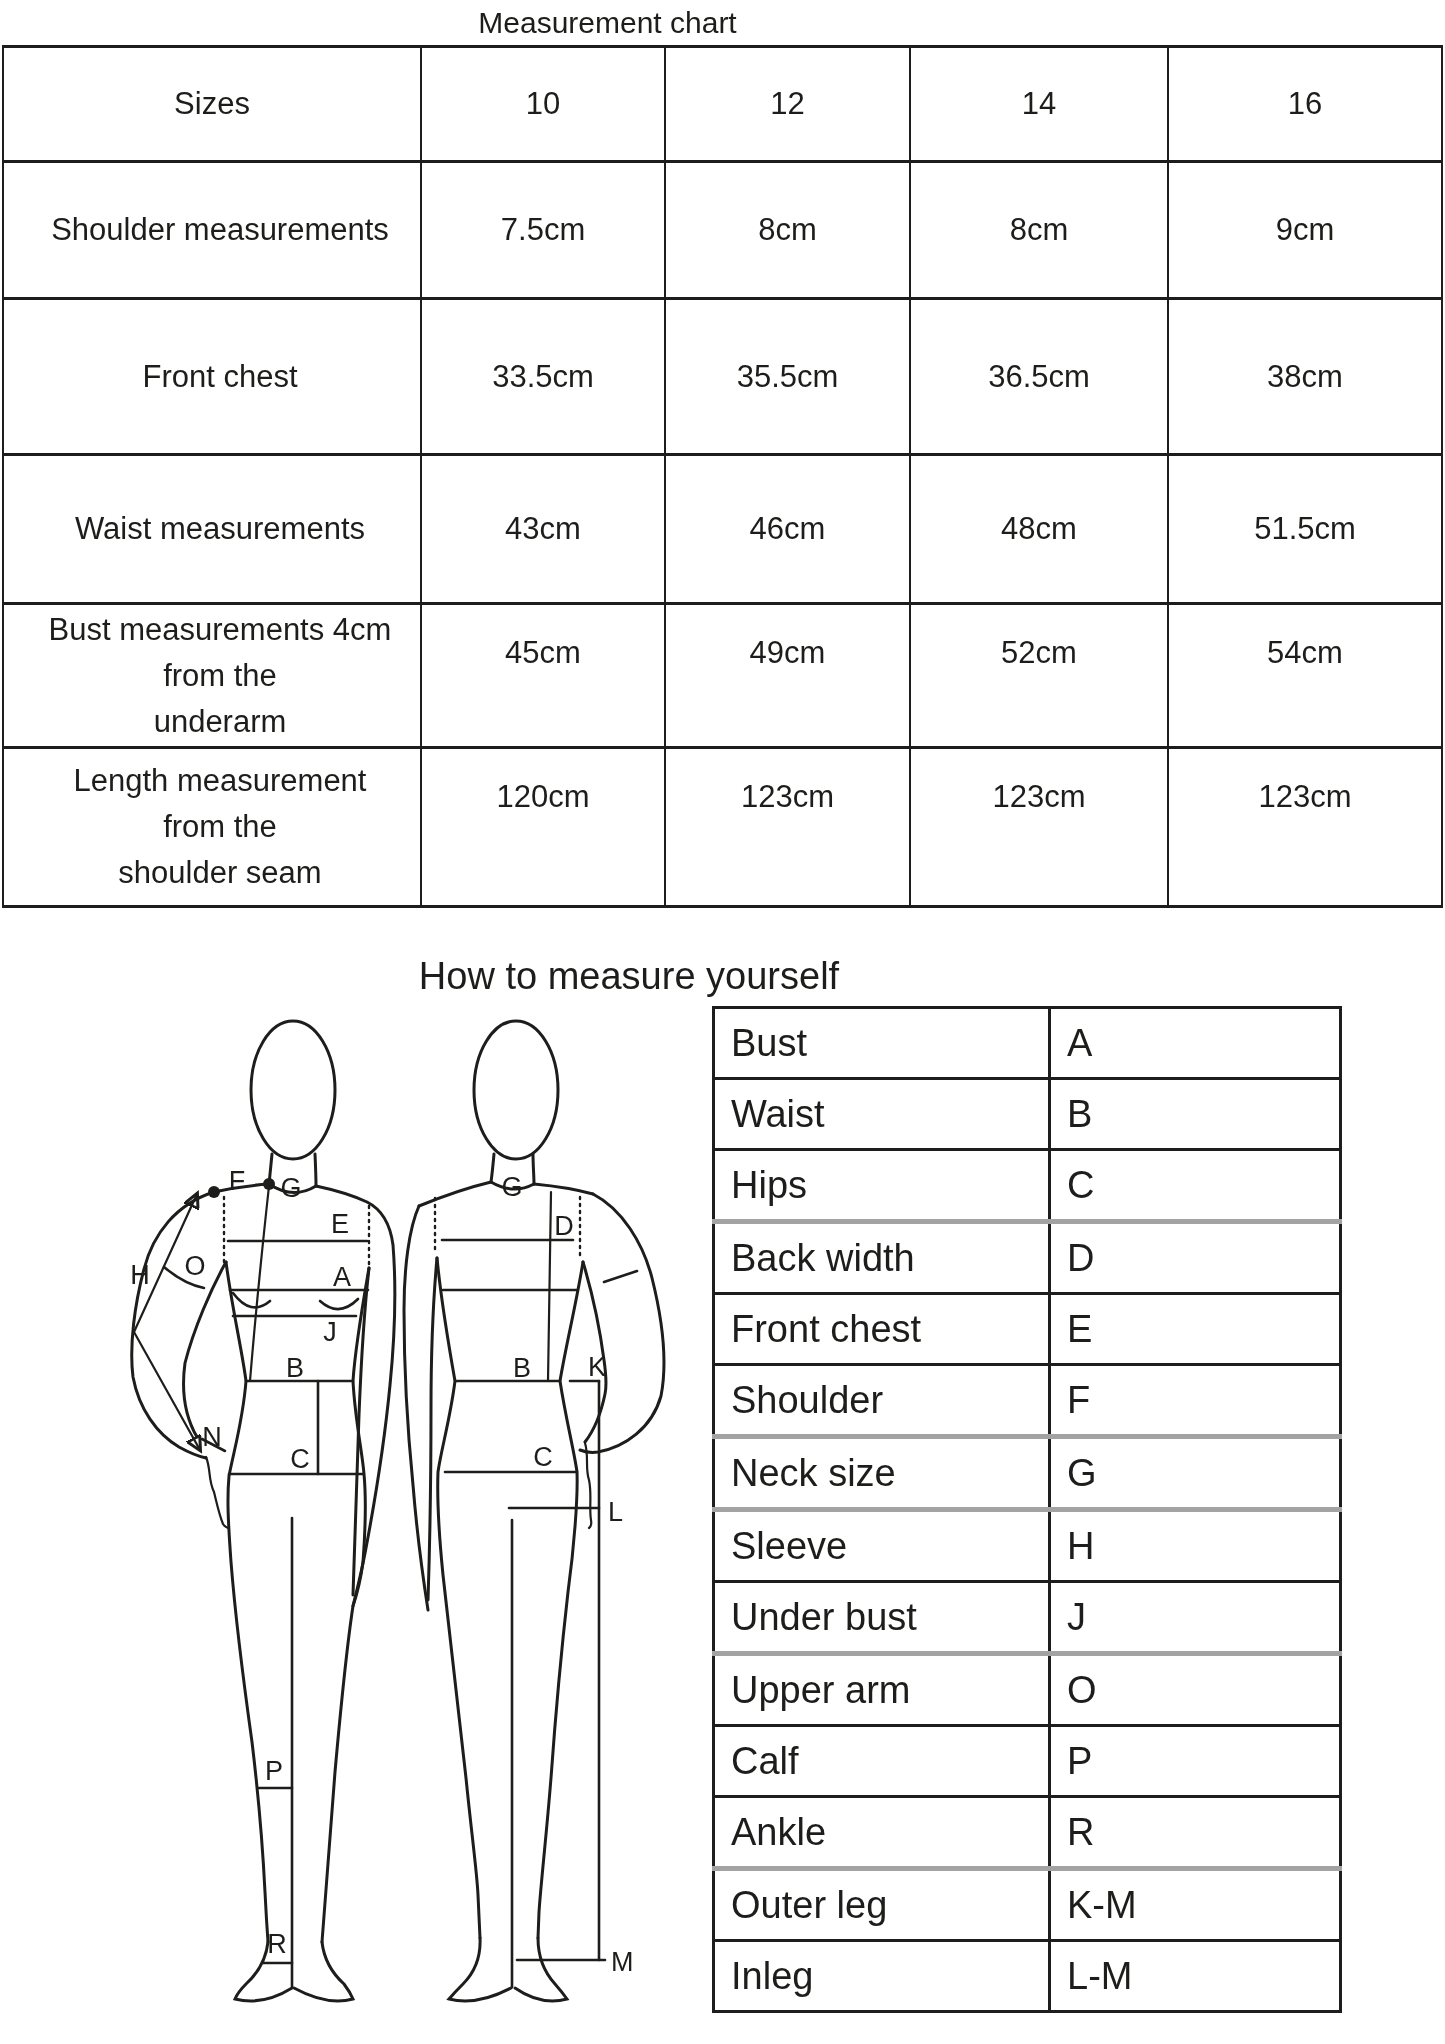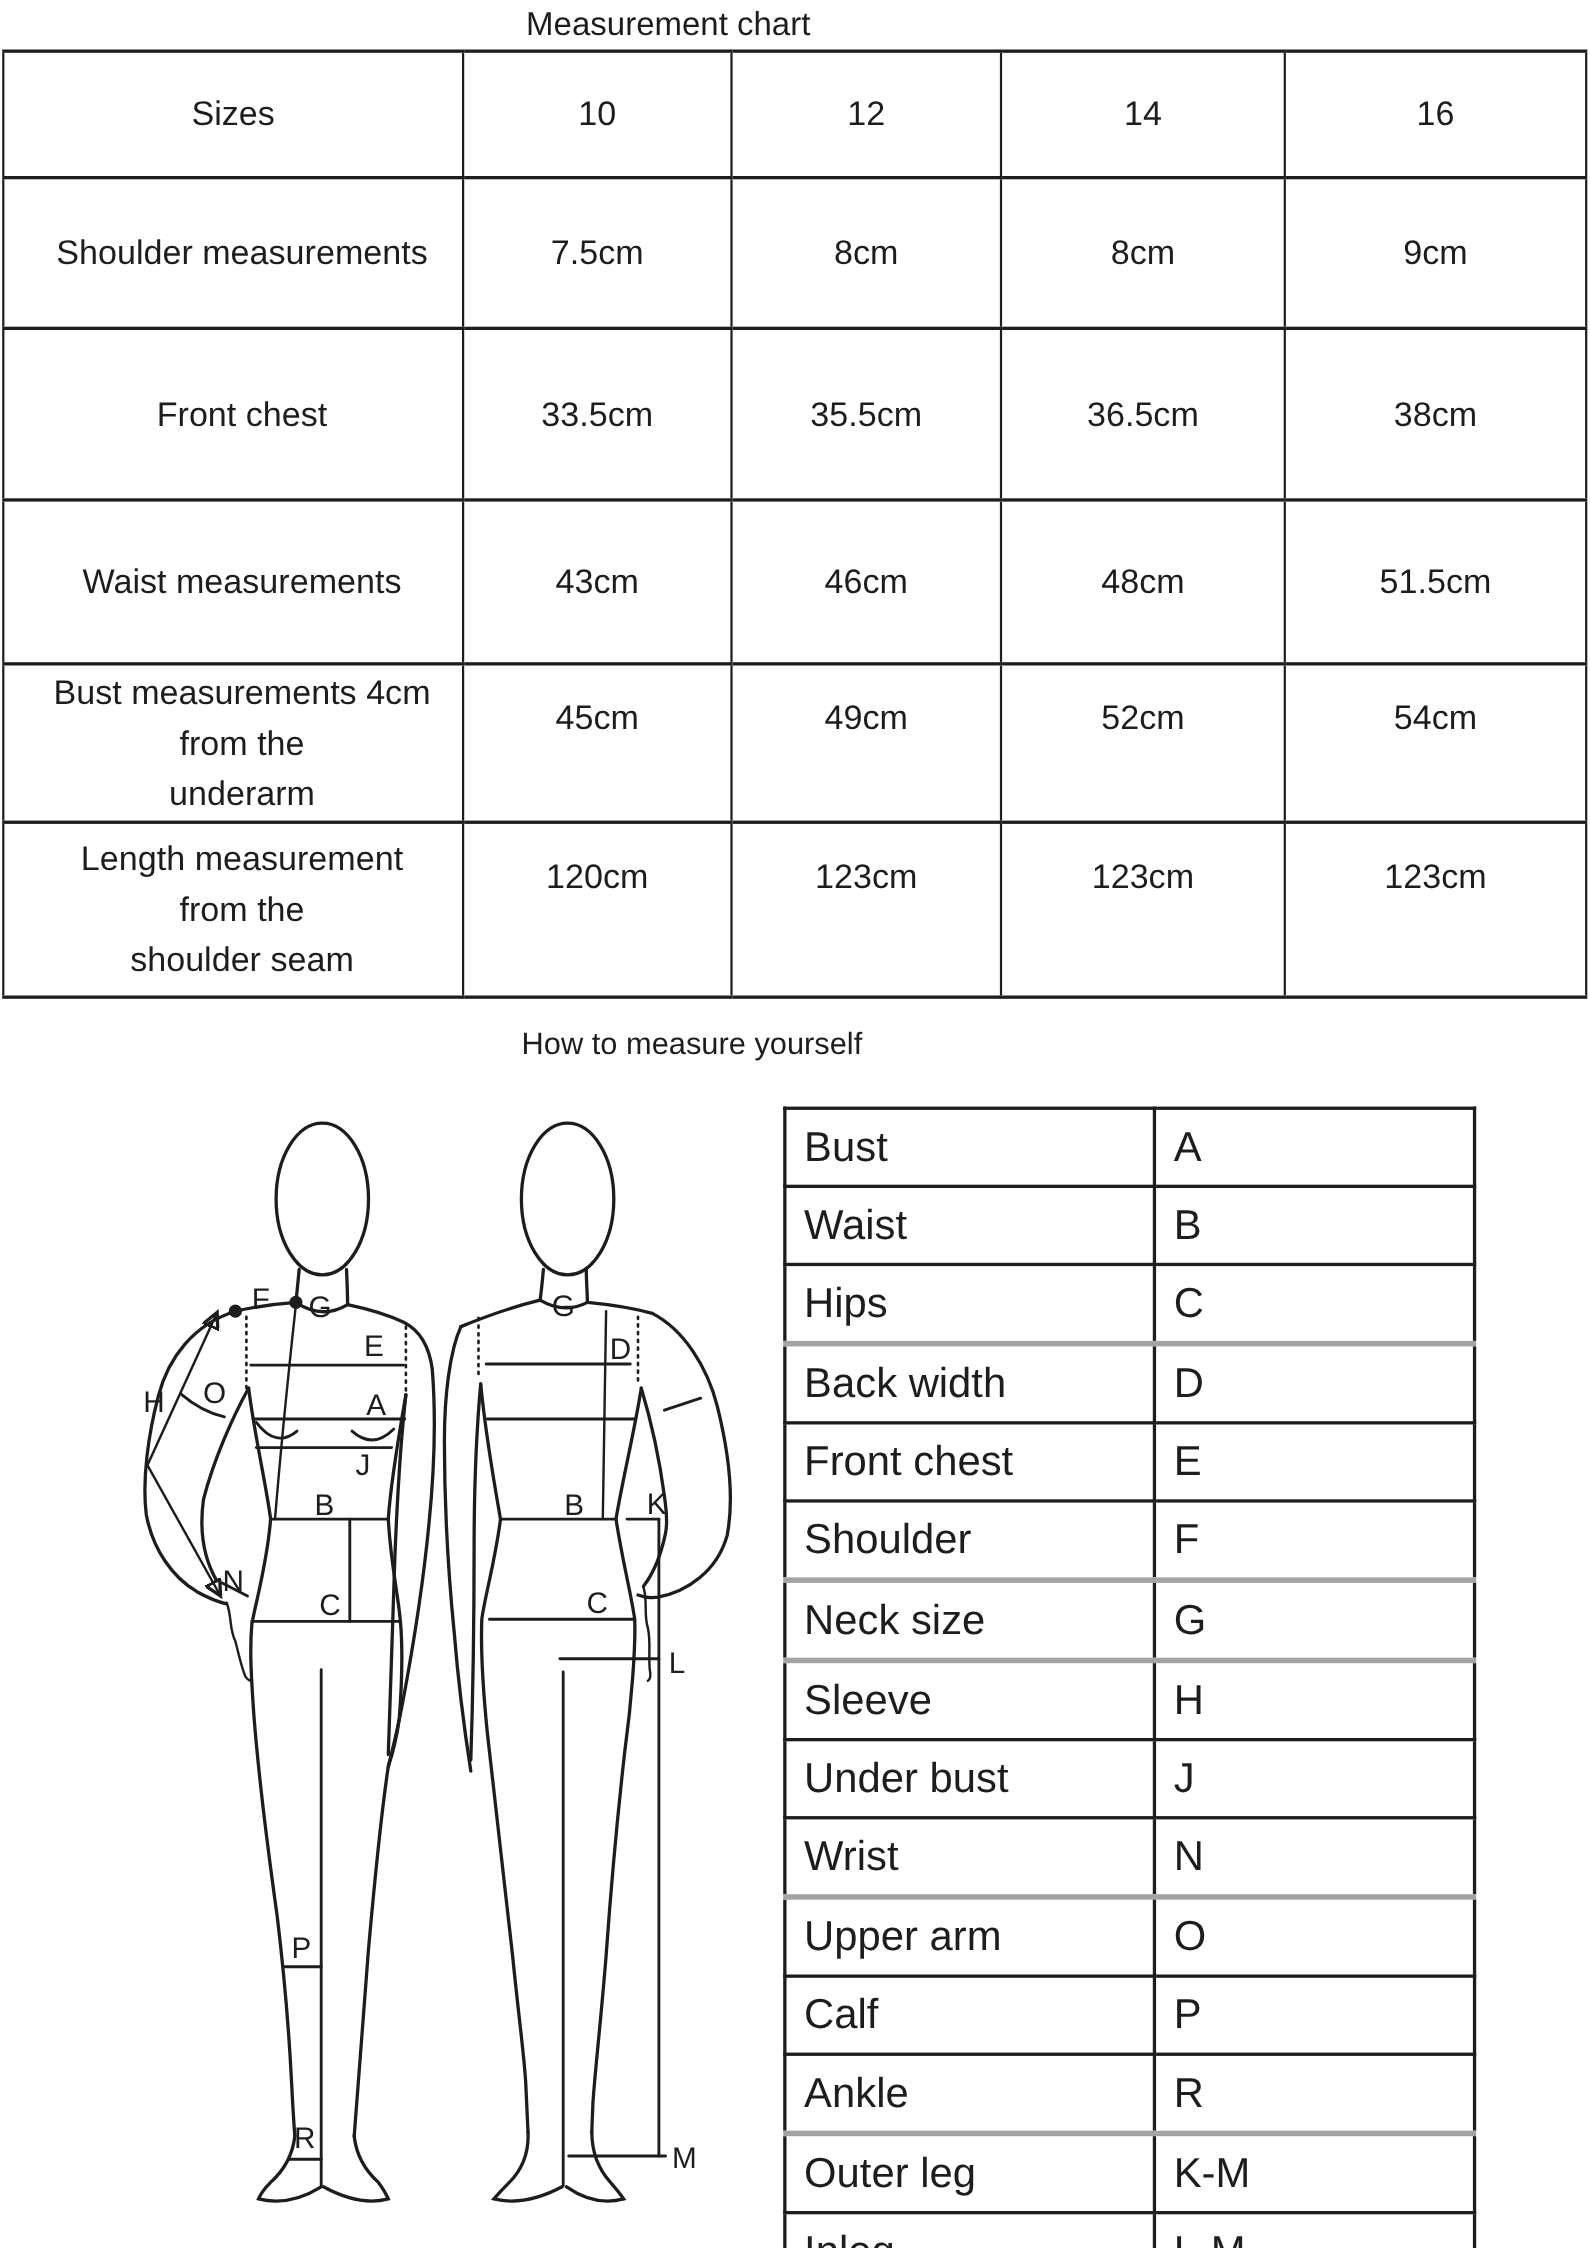--- a/index.html
+++ b/index.html
@@ -8,22 +8,22 @@
     width:1445px;height:2044px;
     font-family:"Liberation Sans", sans-serif;
     color:#1d1d1b;
     overflow:hidden;
   }
   .page-title{
     position:absolute;top:6px;left:0;width:1215px;
     text-align:center;font-size:30px;line-height:34px;
   }
   .section-title{
-    position:absolute;top:932px;left:0;width:1258px;
-    text-align:center;font-size:28px;line-height:34px;
+    position:absolute;top:959px;left:0;width:1258px;
+    text-align:center;font-size:38px;line-height:34px;
   }
   
   table.size-chart{
     position:absolute;top:45px;left:2px;
     border-collapse:collapse;table-layout:fixed;
     font-size:31px;
   }
   table.size-chart td{
     border-left:2px solid #1d1d1b;
     border-right:2px solid #1d1d1b;
@@ -261,24 +261,20 @@
     <td>G</td>
   </tr>
   <tr class="grp">
     <td>Sleeve</td>
     <td>H</td>
   </tr>
   <tr>
     <td>Under bust</td>
     <td>J</td>
   </tr>
-  <tr>
-    <td>Wrist</td>
-    <td>N</td>
-  </tr>
   <tr class="grp">
     <td>Upper arm</td>
     <td>O</td>
   </tr>
   <tr>
     <td>Calf</td>
     <td>P</td>
   </tr>
   <tr>
     <td>Ankle</td>

